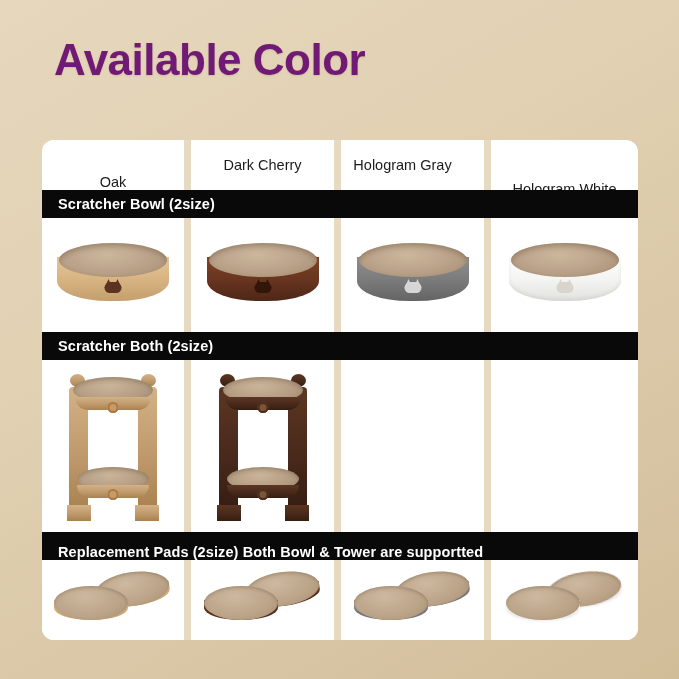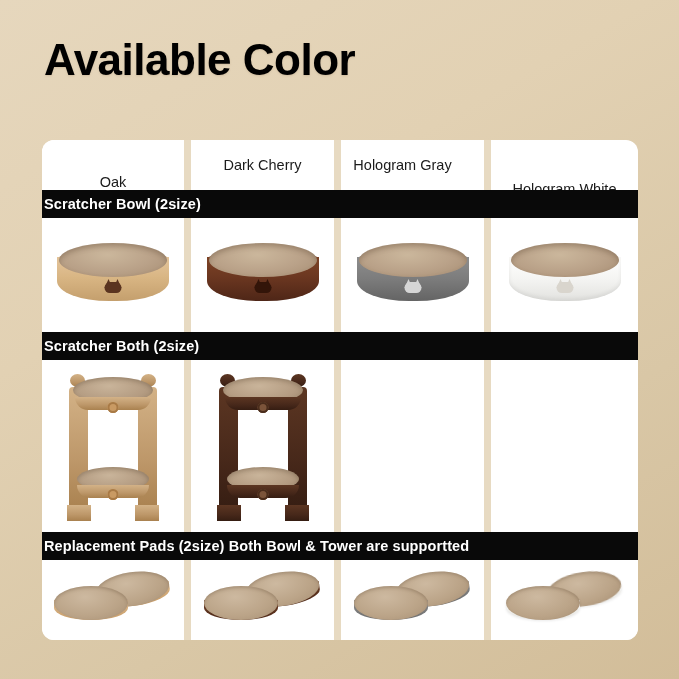--- a/index.html
+++ b/index.html
@@ -4,22 +4,22 @@
 <style>
   html,body{margin:0;padding:0;}
   body{
     width:679px;height:679px;overflow:hidden;
     font-family:"Liberation Sans",sans-serif;
     background:linear-gradient(150deg,#e6d7bd 0%,#e2d1b3 35%,#d9c7a6 70%,#d2bd99 100%);
   }
   .stage{position:relative;width:679px;height:679px;}
 
   .title{
-    position:absolute;left:44px;top:38px;
-    font-size:44px;font-weight:bold;color:#000000;
+    position:absolute;left:54px;top:38px;
+    font-size:44px;font-weight:bold;color:#701a75;
     letter-spacing:-0.5px;line-height:1;
     text-shadow:0 1px 2px rgba(150,125,90,.25);
   }
 
   
   .card{
     position:absolute;left:42px;top:140px;width:596px;height:500px;
     background:#ffffff;border-radius:12px;overflow:hidden;
   }
 
@@ -40,26 +40,26 @@
   .colhead.c1{left:149px;width:143px;border-radius:25px;}
   .colhead.c2{left:299px;width:123px;}
   .colhead.c3{left:449px;width:147px;margin-top:24px;}
 
   
   .band{
     position:absolute;left:0;width:596px;height:28px;background:#090909;
     display:flex;align-items:center;z-index:6;
   }
   .band span{
-    color:#ffffff;font-size:14.5px;font-weight:bold;padding-left:2px;
+    color:#ffffff;font-size:14.5px;font-weight:bold;padding-left:16px;
     letter-spacing:.1px;white-space:nowrap;
   }
   .band.b1{top:50px;}
   .band.b2{top:192px;}
-  .band.b3{top:392px;}
+  .band.b3{top:392px;align-items:flex-end;}
 
   
   .cell{position:absolute;background:#ffffff;}
   .row1{top:78px;height:114px;}
   .row2{top:220px;height:172px;}
   .row3{top:420px;height:80px;}
   .x0{left:0;width:142px;}
   .x1{left:149px;width:143px;}
   .x2{left:299px;width:143px;}
   .x3{left:449px;width:147px;}

